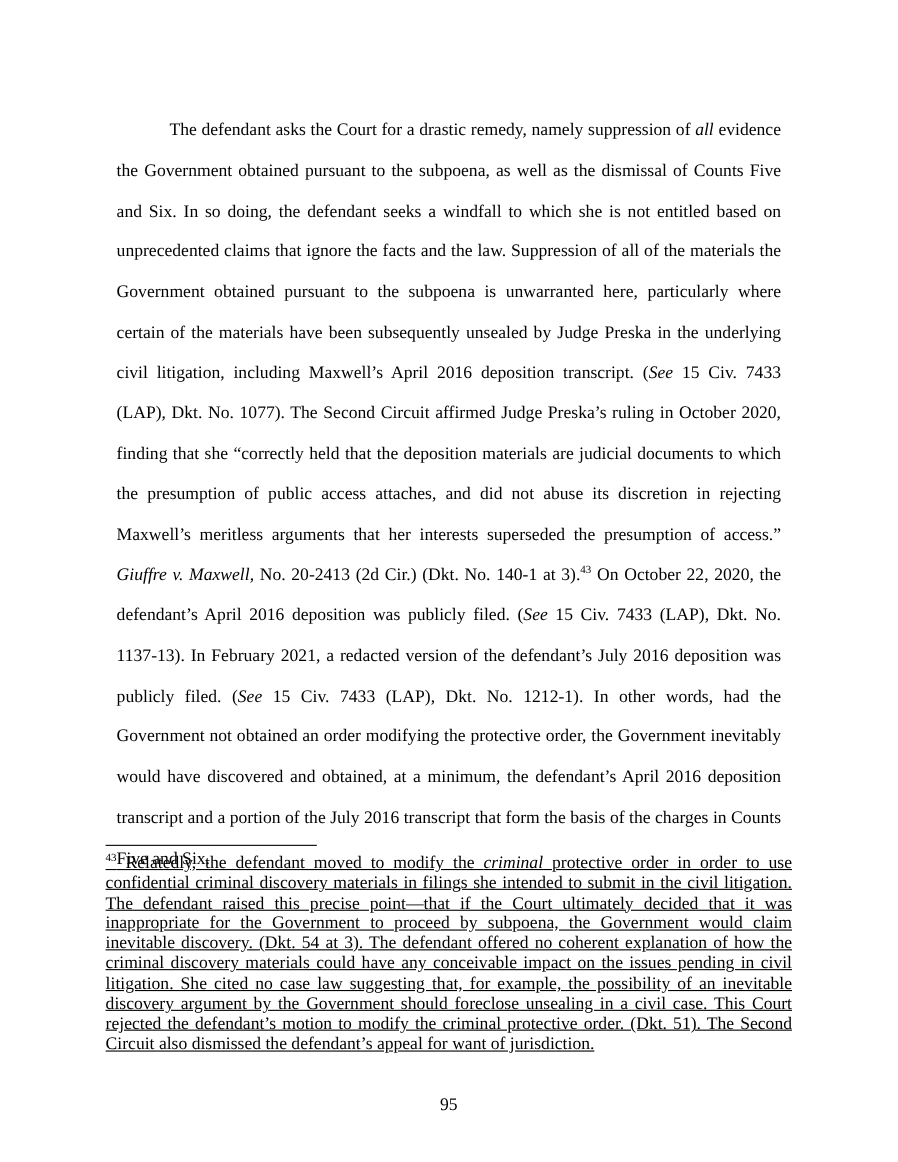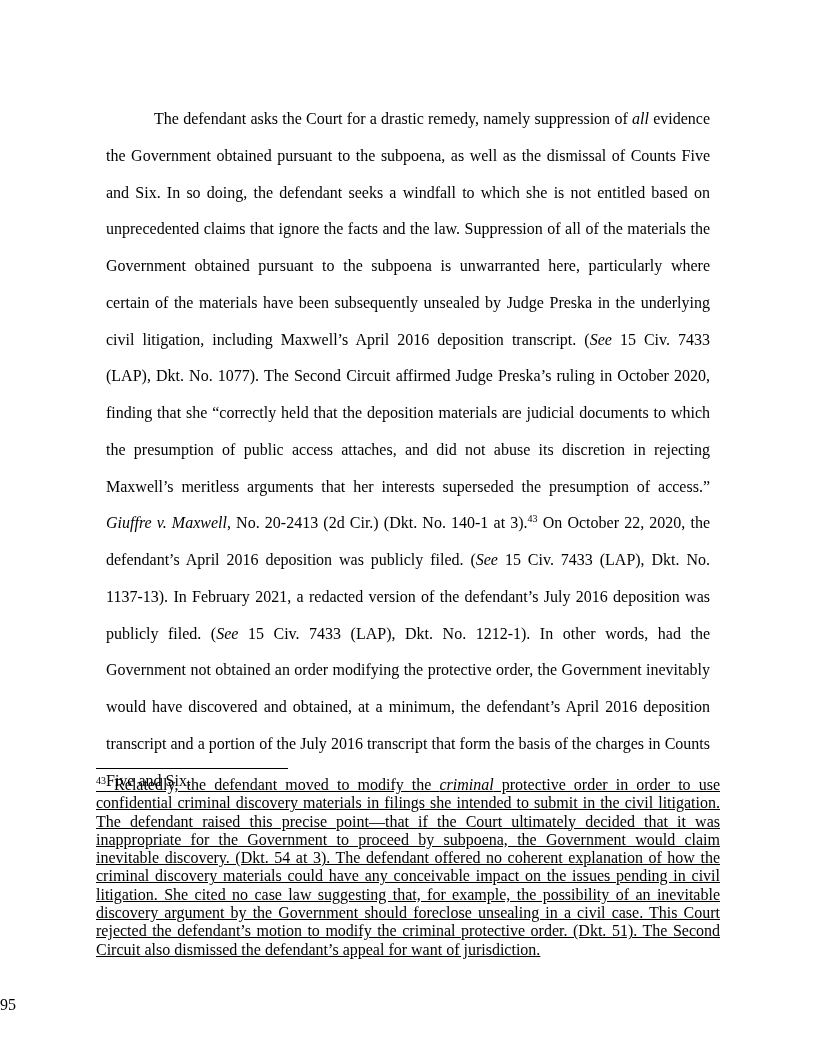--- a/index.html
+++ b/index.html
@@ -9,21 +9,21 @@
   .body-text { position: absolute; left: 96px; top: 91px; width: 624px;
                font-size: 16px; line-height: 36.75px; text-align: justify; }
   .body-text p { margin: 10px; text-indent: 48px; }
   .fn-rule { position: absolute; left: 96px; top: 768px; width: 192px; height: 0;
              border-top: 1px solid #000; }
   .footnote { position: absolute; left: 96px; top: 776px; width: 624px;
               font-size: 16px; line-height: 18.3px; text-align: justify; }
   .footnote p { margin: 0; text-decoration: underline; }
   sup { font-size: 10px; line-height: 0; vertical-align: 6px; }
   .page-number { position: absolute; left: 0; width: 816px; top: 996px;
-                 font-size: 16px; }
+                 text-align: center; font-size: 16px; }
 </style>
 </head>
 <body>
 
 <div class="page">
 
   <div class="body-text">
     <p><span>The defendant asks the Court for a drastic remedy, namely suppression of </span><em>all</em><span> evidence the Government obtained pursuant to the subpoena, as well as the dismissal of Counts Five and Six.  In so doing, the defendant seeks a windfall to which she is not entitled based on unprecedented claims that ignore the facts and the law.  Suppression of all of the materials the Government obtained pursuant to the subpoena is unwarranted here, particularly where certain of the materials have been subsequently unsealed by Judge Preska in the underlying civil litigation, including Maxwell’s April 2016 deposition transcript.  (</span><em>See</em><span> 15 Civ. 7433 (LAP), Dkt. No. 1077).  The Second Circuit affirmed Judge Preska’s ruling in October 2020, finding that she “correctly held that the deposition materials are judicial documents to which the presumption of public access attaches, and did not abuse its discretion in rejecting Maxwell’s meritless arguments that her interests superseded the presumption of access.”  </span><em>Giuffre v. Maxwell</em><span>, No. 20-2413 (2d Cir.) (Dkt. No. 140-1 at 3).</span><sup>43</sup><span>  On October 22, 2020, the defendant’s April 2016 deposition was publicly filed.  (</span><em>See</em><span> 15 Civ. 7433 (LAP), Dkt. No. 1137-13).  In February 2021, a redacted version of the defendant’s July 2016 deposition was publicly filed.  (</span><em>See</em><span> 15 Civ. 7433 (LAP), Dkt. No. 1212-1).  In other words, had the Government not obtained an order modifying the protective order, the Government inevitably would have discovered and obtained, at a minimum, the defendant’s April 2016 deposition transcript and a portion of the July 2016 transcript that form the basis of the charges in Counts Five and Six.</span></p>
   </div>
 

